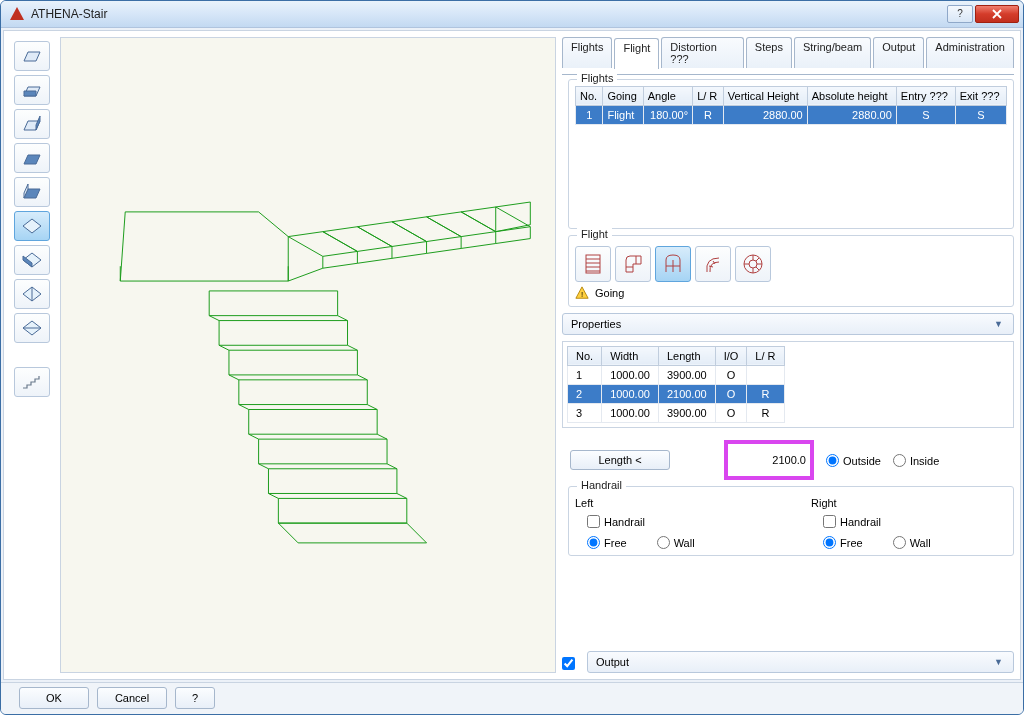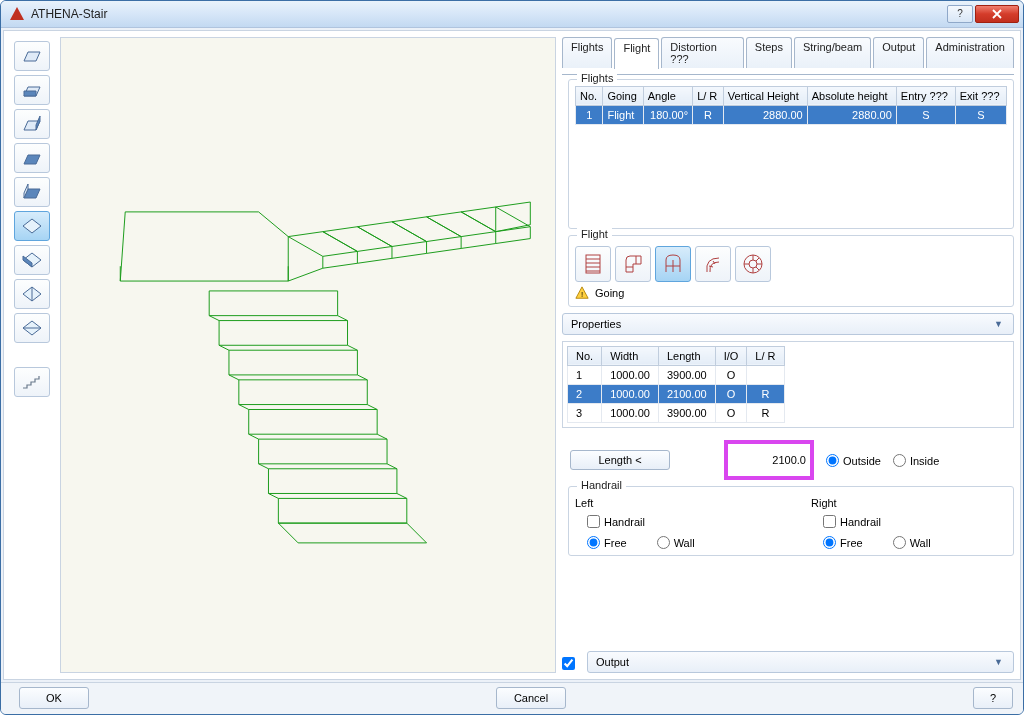--- a/index.html
+++ b/index.html
@@ -205,23 +205,22 @@
   }
   .text-input.hl { background:#cfe6fb; border-color:#4e8fd2;}
   input[type=radio], input[type=checkbox]{ margin-right:4px; position:relative; top:2px;}
   .handrail-cols { display:flex; gap:40px; margin-top:4px;}
   .handrail-col { flex:1; }
   .landing-row { display:flex; align-items:center; gap:8px; margin-top:6px;}
   .landing-row .collapser { flex:1; }
   .footer {
     height:34px;
     display:flex;
-    justify-content:space-between;
+    justify-content:flex-start;
     align-items:center;
-    gap:6px;
     padding:0 10px;
     border-top:1px solid #c9d4e2;
     background:#f0f4f9;
   }
   .footer .btn { width:70px; padding:4px 0;}
 </style>
 </head>
 <body>
 
 <div class="window">

